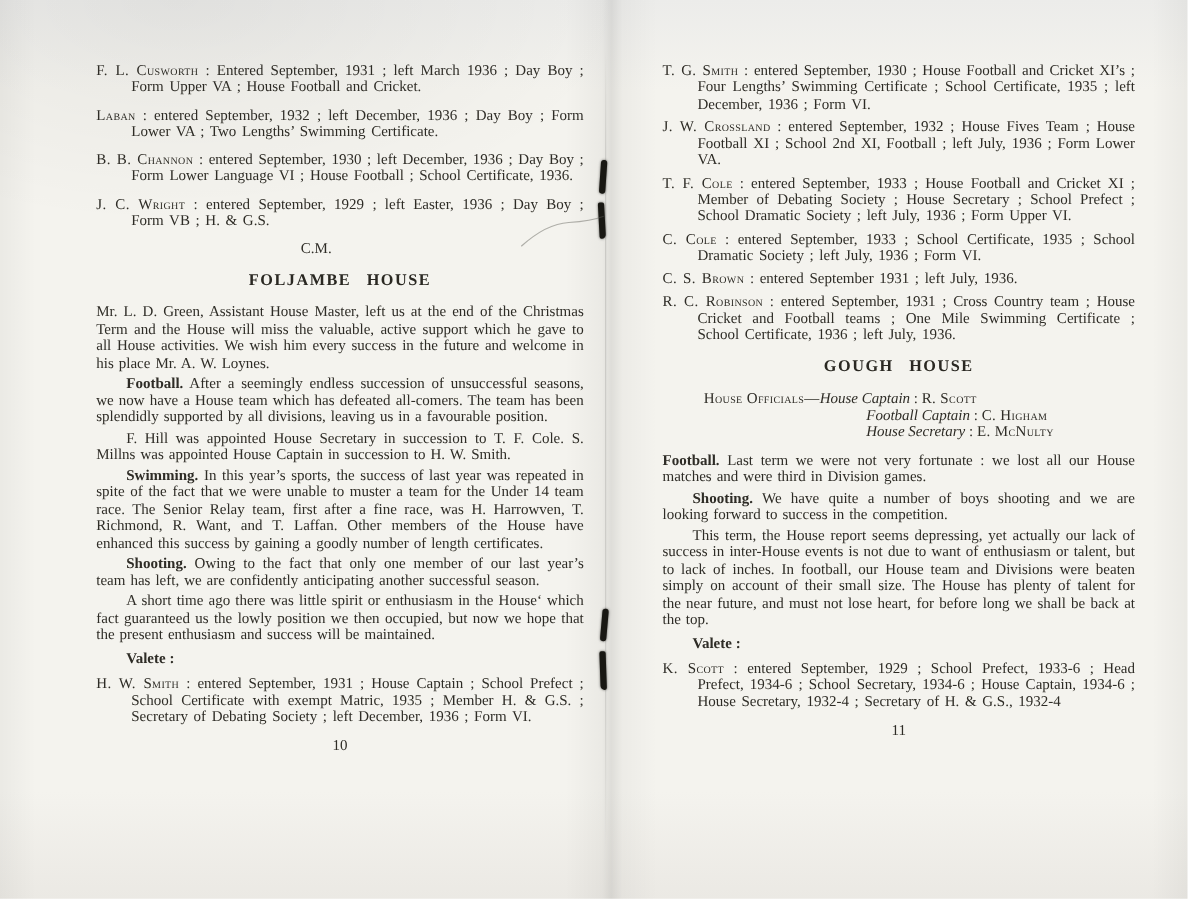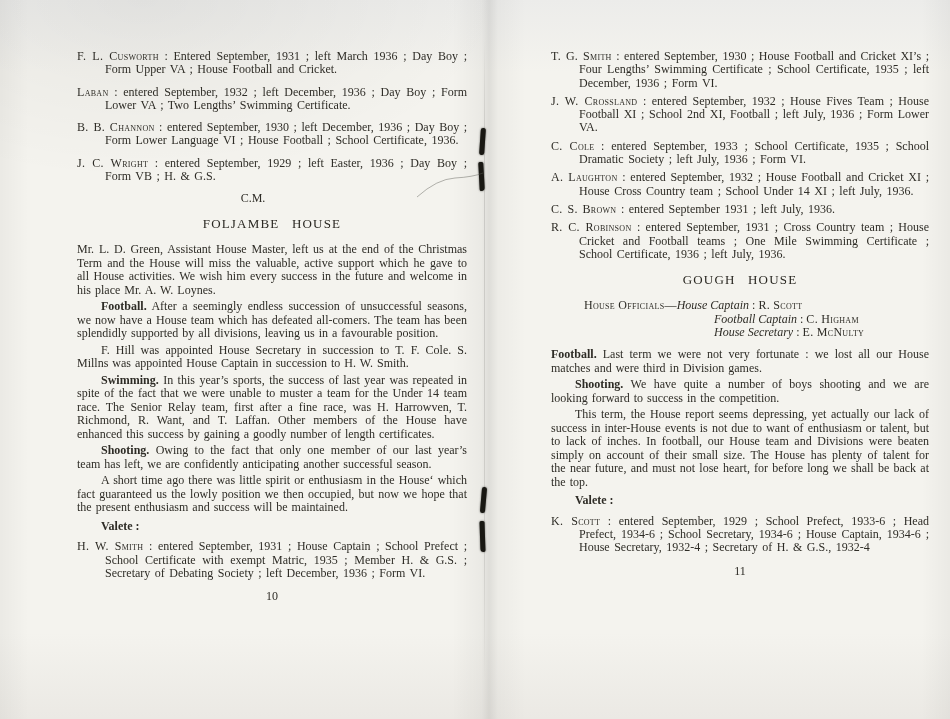--- a/index.html
+++ b/index.html
@@ -7,33 +7,33 @@
     width:950px;height:719px;overflow:hidden;position:relative;
     background:
       radial-gradient(ellipse 600px 300px at 15% 0%, rgba(0,0,0,0.05), rgba(0,0,0,0) 60%),
       linear-gradient(90deg, rgba(0,0,0,0.04) 0%, rgba(0,0,0,0) 3%, rgba(0,0,0,0) 97%, rgba(0,0,0,0.04) 100%),
       linear-gradient(180deg,#ececea 0%,#f4f3ee 10%,#f4f3ee 88%,#ebe9e4 100%);
     font-family:"Liberation Serif","DejaVu Serif",serif;
     color:#2e2c26;
   }
   .page{position:absolute;top:50px;font-size:12px;}
   .page-left{left:77px;width:390px;}
-  .page-right{left:551px;width:378px;}
+  .page-right{left:530px;width:378px;}
 
   .entry{
     margin:0 0 9px 0;line-height:13.3px;text-align:justify;
     padding-left:28px;text-indent:-28px;word-spacing:1.5px;
   }
   .page-right .entry{margin-bottom:5px;}
   .nm{font-variant:small-caps;letter-spacing:.3px;}
 
   .sig{margin:2px 0 0 0;text-align:center;padding-right:38px;line-height:13px;}
 
   .house-heading{
-    margin:11px 0 11px 0;text-align:center;font-size:13px;font-weight:normal;
+    margin:11px 0 11px 0;text-align:center;font-size:13px;font-weight:bold;
     letter-spacing:1.2px;word-spacing:8px;line-height:16px;color:#2a2822;
   }
 
   .para{margin:0 0 3px 0;line-height:13.5px;text-align:justify;word-spacing:1px;}
   .para.ind{text-indent:24px;}
   .lead{font-weight:bold;}
 
   .valete-label{margin:5px 0 7px 0;text-indent:24px;font-weight:bold;line-height:13.5px;}
 
   .pagenum{margin:10px 0 0 0;text-align:center;line-height:13px;}
@@ -87,22 +87,22 @@
   <p class="valete-label">Valete :</p>
   <p class="entry"><span class="nm">H. W. Smith</span><span> : entered September, 1931 ; House Captain ; School Prefect ; School Certificate with exempt Matric, 1935 ; Member H. &amp; G.S. ; Secretary of Debating Society ; left December, 1936 ; Form VI.</span></p>
 
   <p class="pagenum">10</p>
 </div>
 
 <div class="page page-right">
   <section>
     <p class="entry"><span class="nm">T. G. Smith</span><span> : entered September, 1930 ; House Football and Cricket XI’s ; Four Lengths’ Swimming Certificate ; School Certificate, 1935 ; left December, 1936 ; Form VI.</span></p>
     <p class="entry"><span class="nm">J. W. Crossland</span><span> : entered September, 1932 ; House Fives Team ; House Football XI ; School 2nd XI, Football ; left July, 1936 ; Form Lower VA.</span></p>
+    <p class="entry"><span class="nm">T. F. Cole</span><span> : entered September, 1933 ; House Football and Cricket XI ; Member of Debating Society ; House Secretary ; School Prefect ; School Dramatic Society ; left July, 1936 ; Form Upper VI.</span></p>
     <p class="entry"><span class="nm">C. Cole</span><span> : entered September, 1933 ; School Certificate, 1935 ; School Dramatic Society ; left July, 1936 ; Form VI.</span></p>
-    <p class="entry"><span class="nm">A. Laughton</span><span> : entered September, 1932 ; House Football and Cricket XI ; House Cross Country team ; School Under 14 XI ; left July, 1936.</span></p>
     <p class="entry"><span class="nm">C. S. Brown</span><span> : entered September 1931 ; left July, 1936.</span></p>
     <p class="entry"><span class="nm">R. C. Robinson</span><span> : entered September, 1931 ; Cross Country team ; House Cricket and Football teams ; One Mile Swimming Certificate ; School Certificate, 1936 ; left July, 1936.</span></p>
   </section>
 
   <h2 class="house-heading">GOUGH HOUSE</h2>
 
   <div class="officials">
     <div><span class="sc">House Officials—</span><span class="role">House Captain</span><span> : </span><span class="sc">R. Scott</span></div>
     <div class="row2"><span class="role">Football Captain</span><span> : </span><span class="sc">C. Higham</span></div>
     <div class="row2"><span class="role">House Secretary</span><span> : </span><span class="sc">E. McNulty</span></div>

